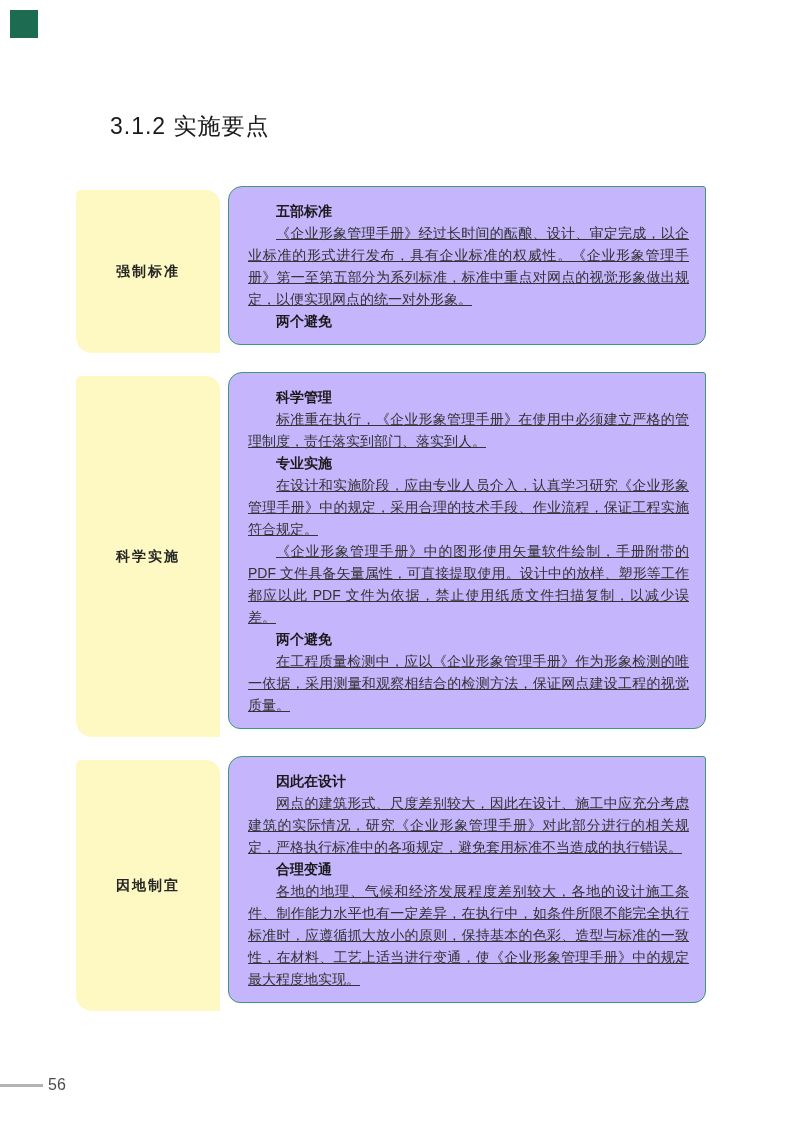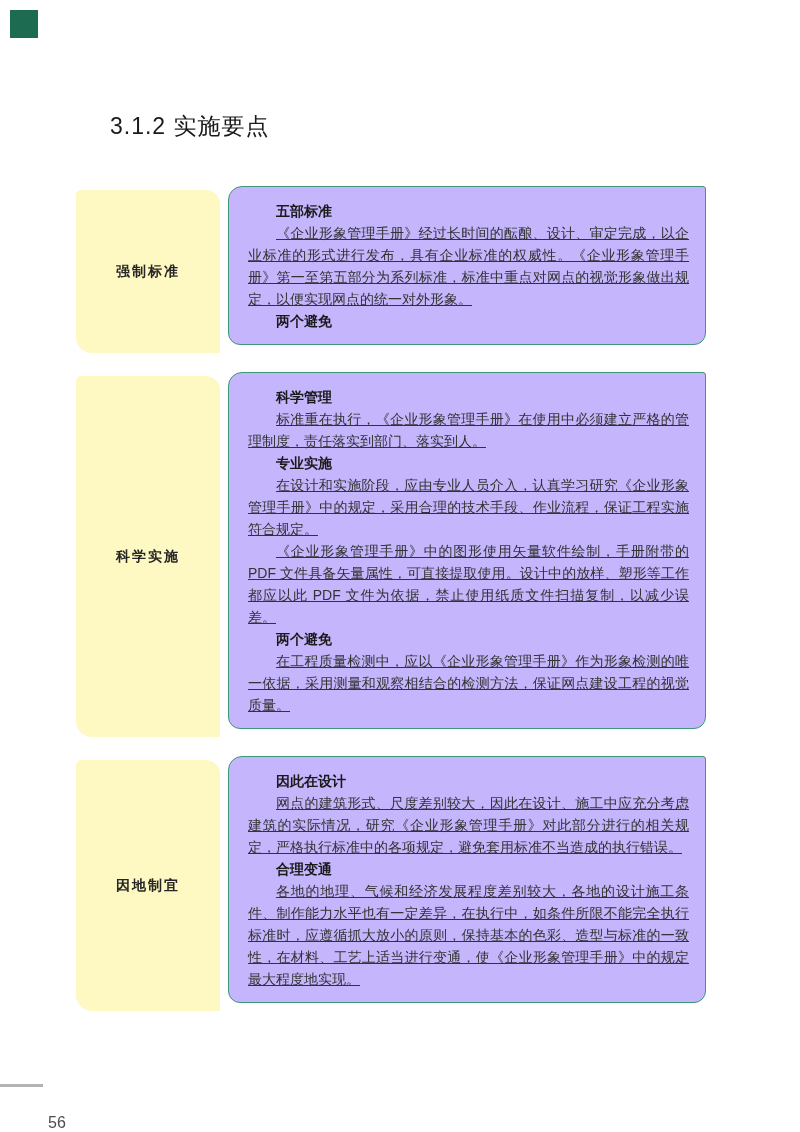--- a/index.html
+++ b/index.html
@@ -76,21 +76,20 @@
     position: absolute;
     left: 0; top: 1084px;
     width: 43px; height: 3px;
     background: #b3b3b3;
   }
   .page-number {
     position: absolute;
     left: 48px; top: 1076px;
     font-size: 16px;
     color: #4d4d4d;
-    margin-top: 38px;
   }
 </style>
 </head>
 <body>
 
 <div class="corner-square"></div>
 
 <h1 class="page-heading">3.1.2 实施要点</h1>
 
 <div class="sections">

